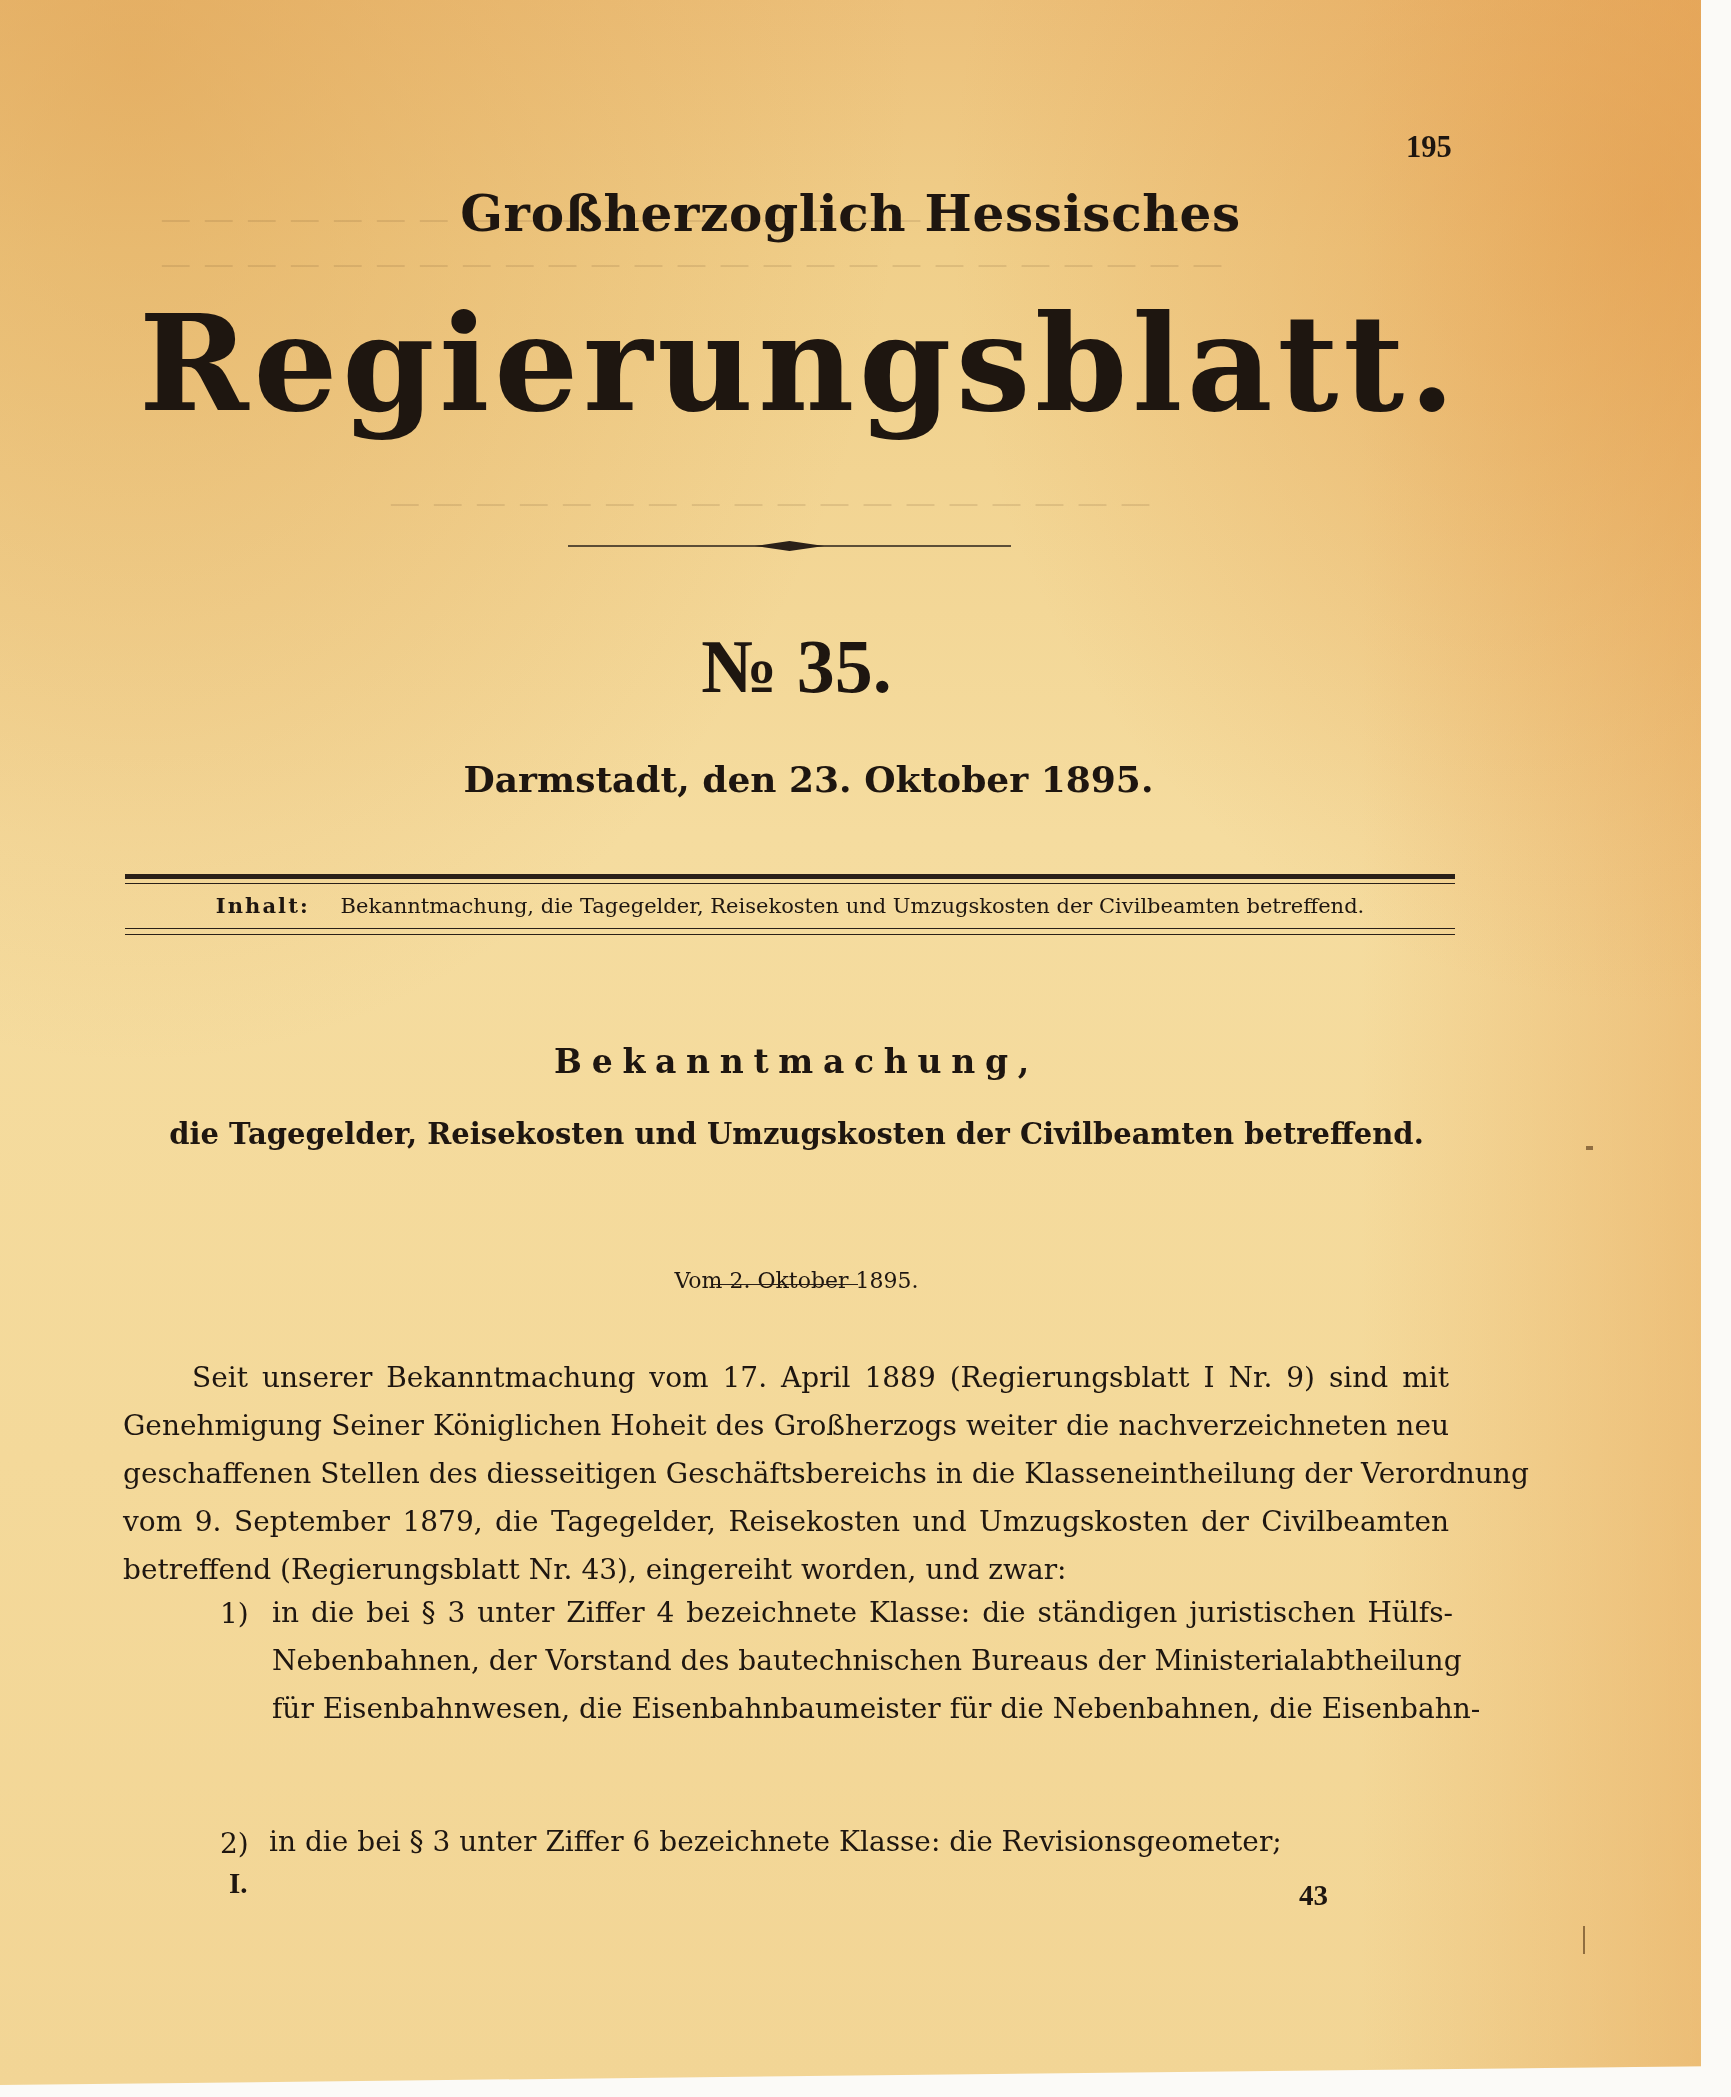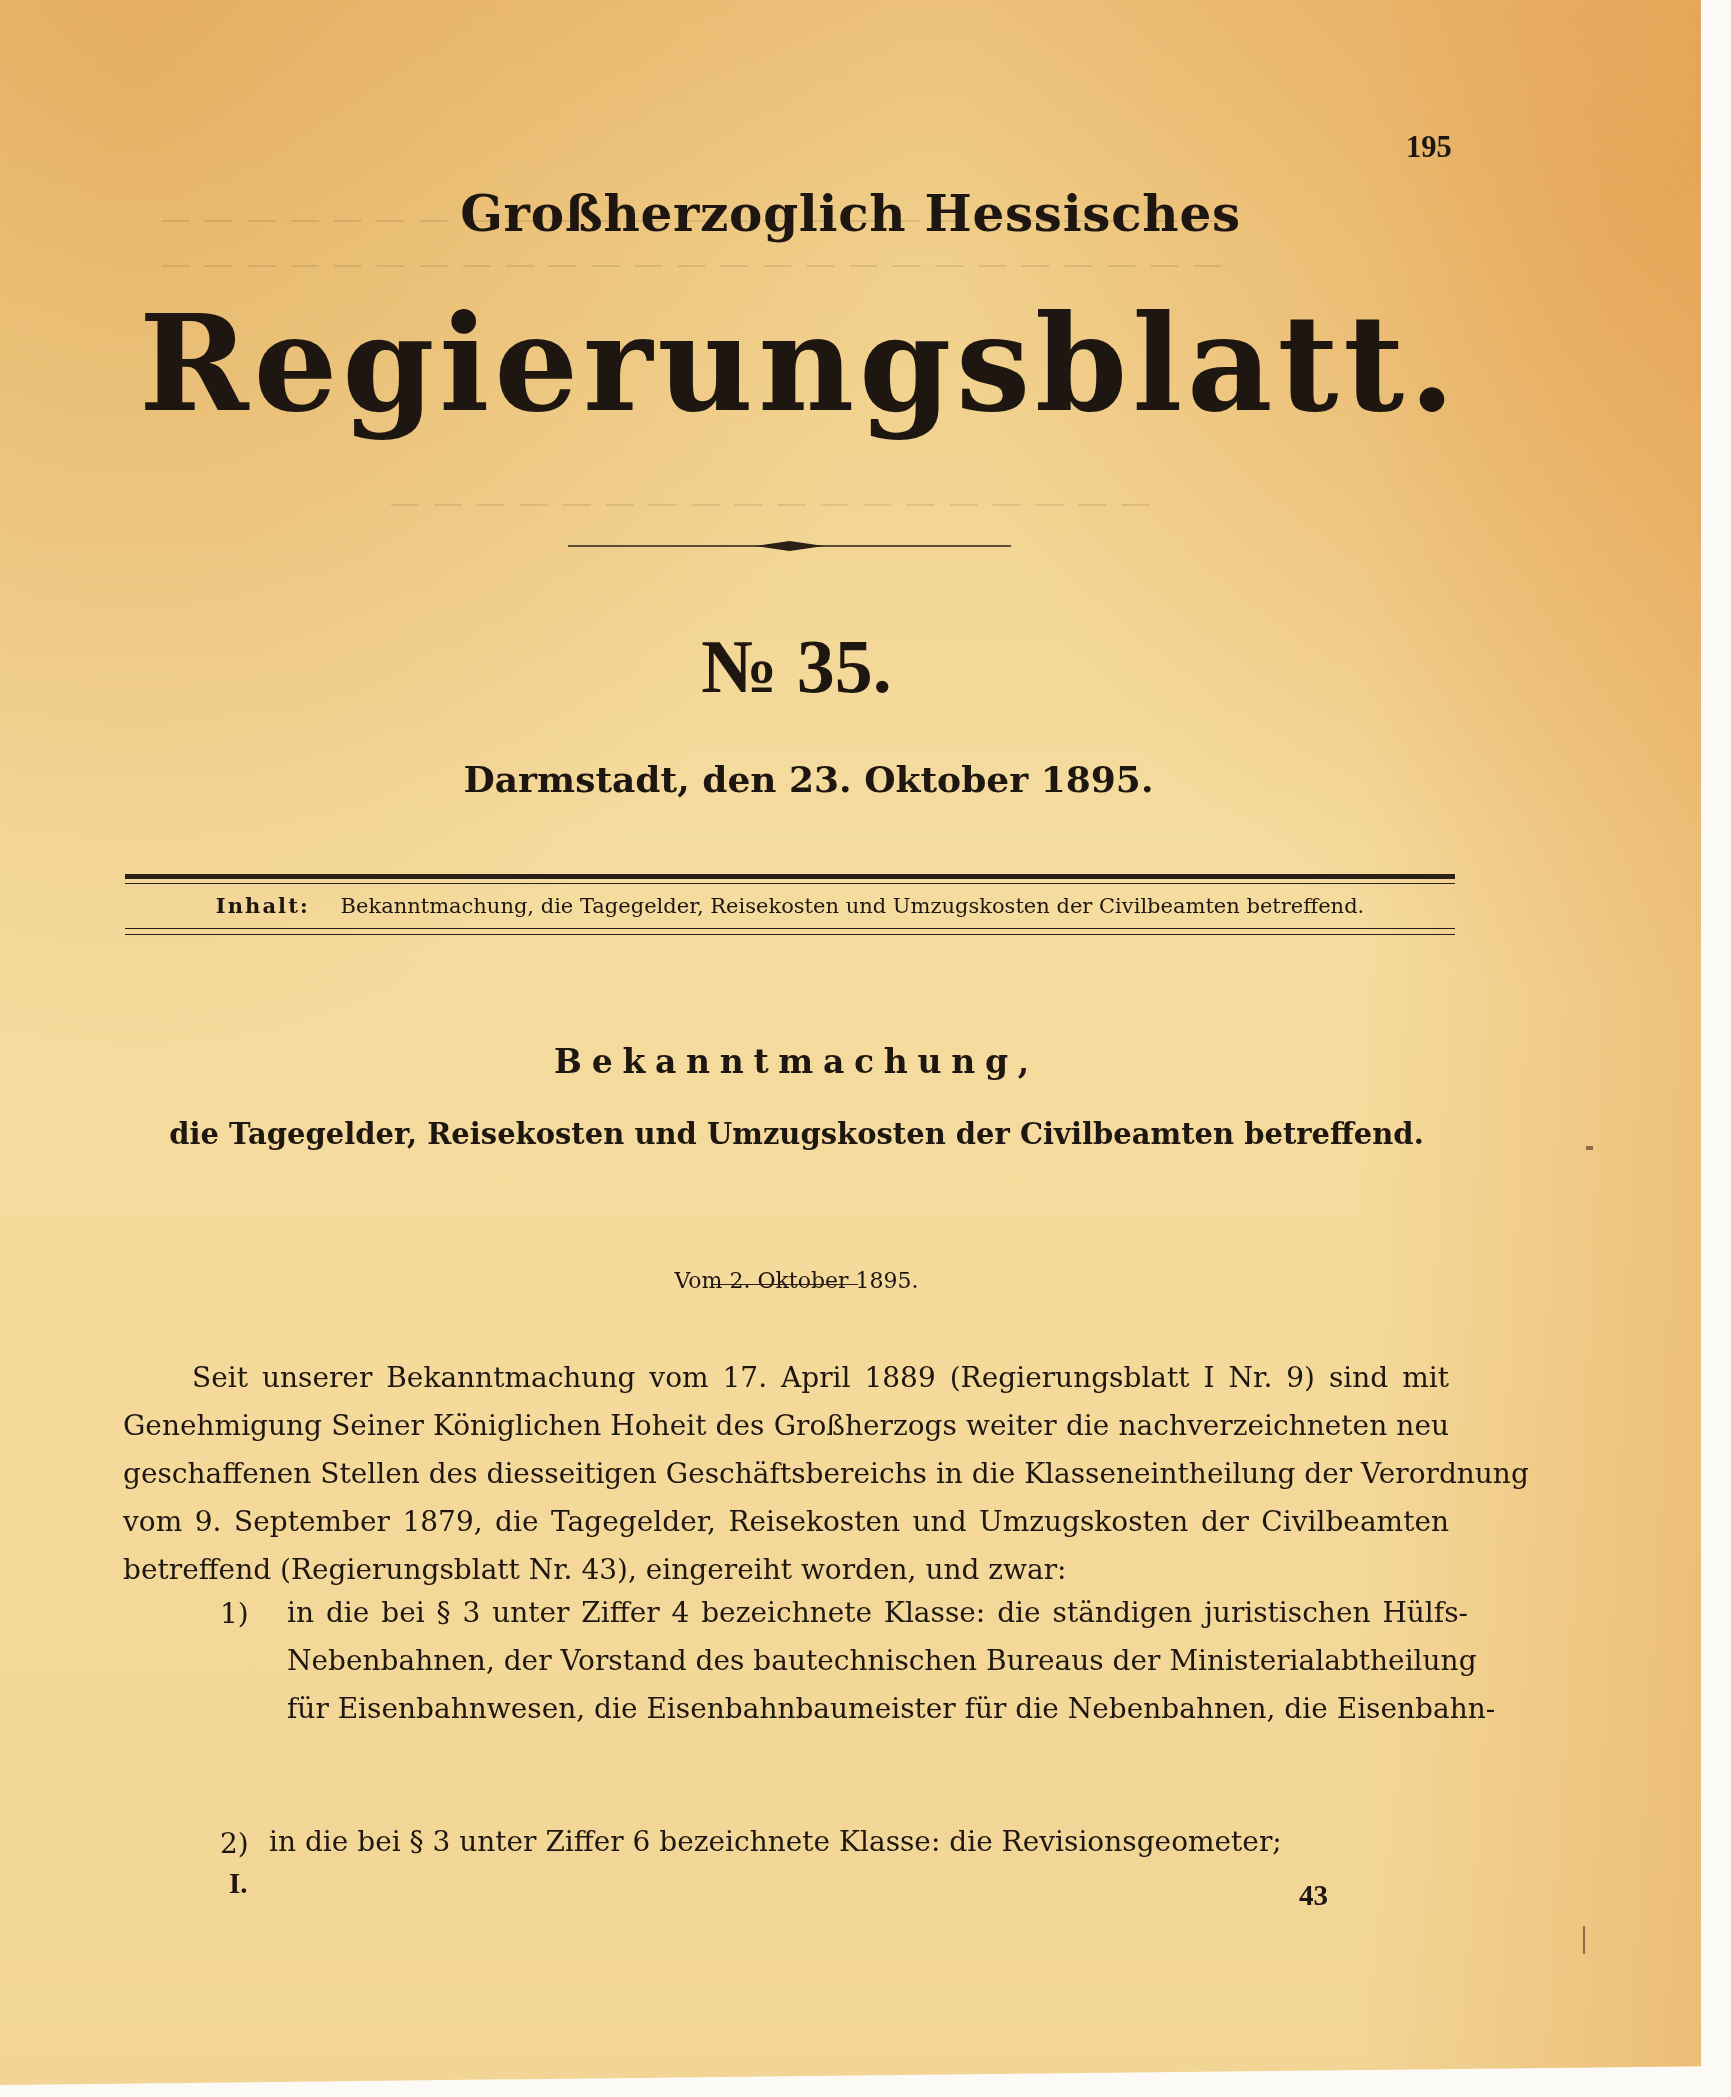--- a/index.html
+++ b/index.html
@@ -115,21 +115,21 @@
 
 <div class="body-text" style="left:123px; top:1354px; width:1326px;">
   <span class="line" style="padding-left:69px;">Seit unserer Bekanntmachung vom 17. April 1889 (Regierungsblatt I Nr. 9) sind mit</span>
   <span class="line">Genehmigung Seiner Königlichen Hoheit des Großherzogs weiter die nachverzeichneten neu</span>
   <span class="line">geschaffenen Stellen des diesseitigen Geschäftsbereichs in die Klasseneintheilung der Verordnung</span>
   <span class="line">vom 9. September 1879, die Tagegelder, Reisekosten und Umzugskosten der Civilbeamten</span>
   <span class="line last">betreffend (Regierungsblatt Nr. 43), eingereiht worden, und zwar:</span>
 </div>
 
 <div class="list-num" style="left:220px; top:1597px;">1)</div>
-<div class="body-text" style="left:287px; top:1589px; width:1181px;">
+<div class="body-text" style="left:272px; top:1589px; width:1181px;">
   <span class="line">in die bei § 3 unter Ziffer 4 bezeichnete Klasse: die ständigen juristischen Hülfs-</span>
   <span class="line">Nebenbahnen, der Vorstand des bautechnischen Bureaus der Ministerialabtheilung</span>
   <span class="line">für Eisenbahnwesen, die Eisenbahnbaumeister für die Nebenbahnen, die Eisenbahn-</span>
 </div>
 
 <div class="list-num" style="left:220px; top:1827px;">2)</div>
 <div class="body-text" style="left:269px; top:1818px; width:1039px;">
   <span class="line last">in die bei § 3 unter Ziffer 6 bezeichnete Klasse: die Revisionsgeometer;</span>
 </div>
 

